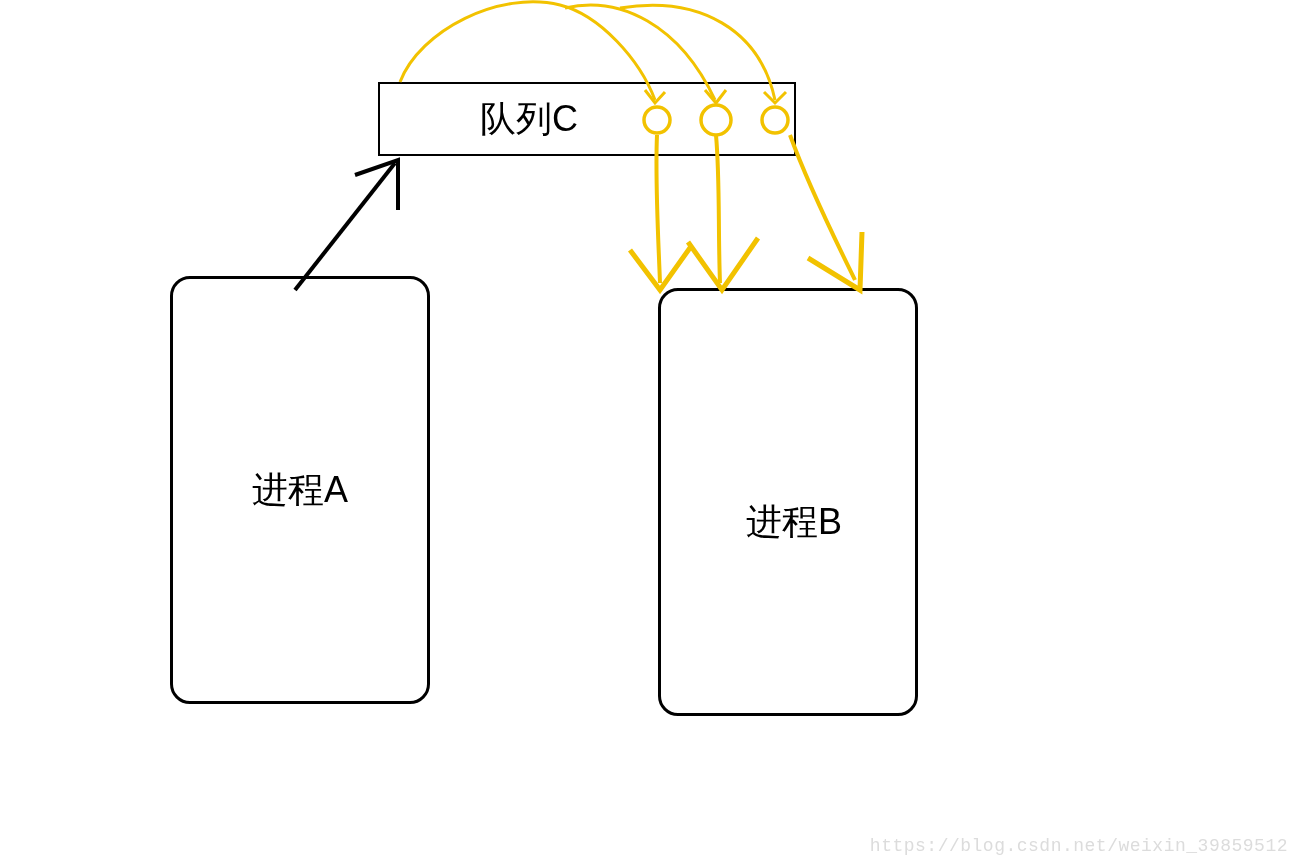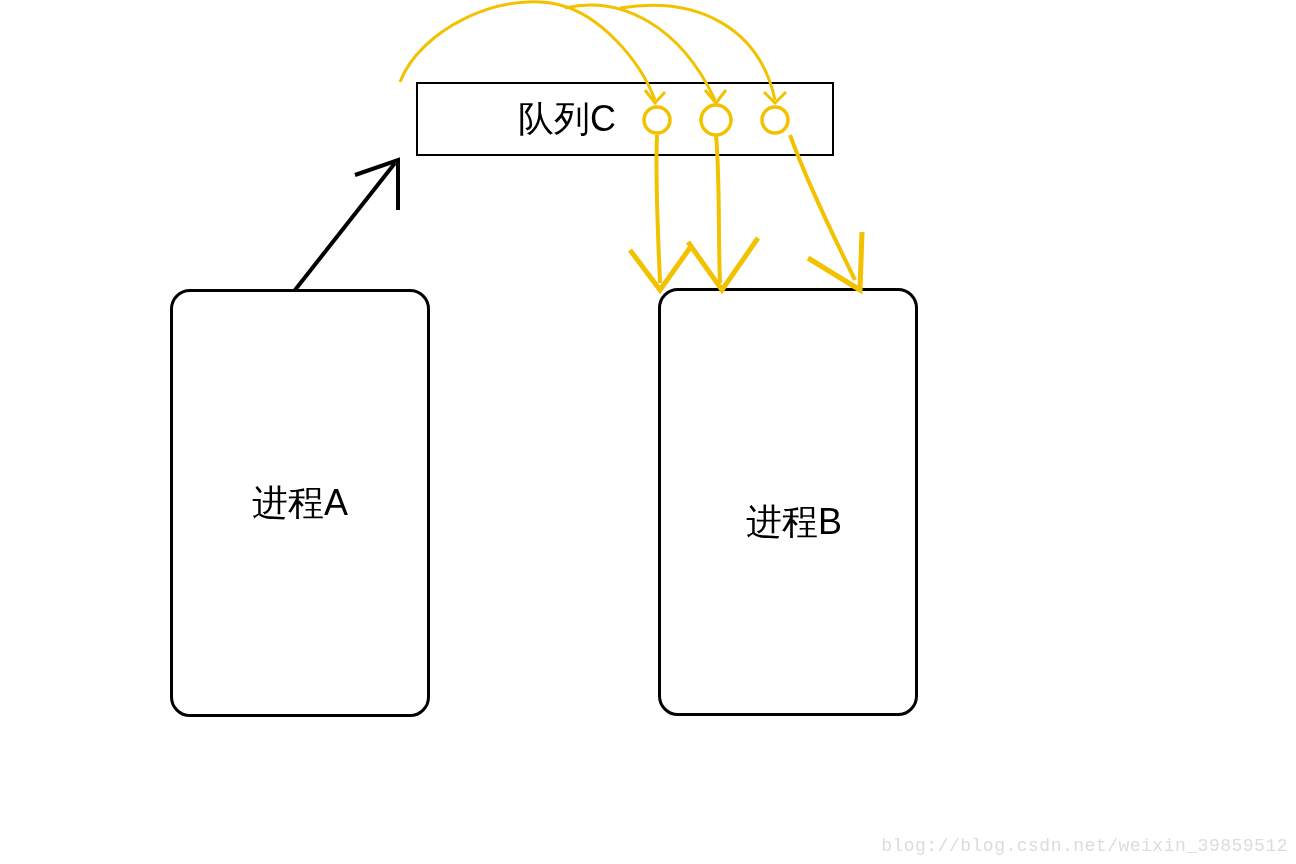--- a/index.html
+++ b/index.html
@@ -6,21 +6,21 @@
     body {
       width: 1296px;
       height: 864px;
       background: #ffffff;
       position: relative;
       font-family: "Microsoft YaHei", sans-serif;
       overflow: hidden;
     }
     .queue-box {
       position: absolute;
-      left: 416px;
+      left: 378px;
       top: 82px;
       width: 418px;
       height: 74px;
       border: 2.5px solid #000;
       display: flex;
       align-items: center;
       justify-content: center;
       font-size: 36px;
       padding-left: 40px;
     }
@@ -34,21 +34,21 @@
       height: 428px;
       border: 3px solid #000;
       border-radius: 20px;
       display: flex;
       align-items: center;
       justify-content: center;
       font-size: 36px;
     }
     .process-a {
       left: 170px;
-      top: 289px;
+      top: 276px;
     }
     .process-b {
       left: 658px;
       top: 288px;
       padding-left: 12px;
     }
     .process-b .label {
       margin-top: 40px;
     }
     .watermark {
@@ -76,21 +76,21 @@
 </div>
 
 <div class="process-box process-a">
   <span class="label">进程A</span>
 </div>
 
 <div class="process-box process-b">
   <span class="label">进程B</span>
 </div>
 
-<div class="watermark">blog://blog.csdn.net/weixin_39859512</div>
+<div class="watermark">https://blog.csdn.net/weixin_39859512</div>
 
 <svg class="overlay" viewBox="0 0 1296 864">
 
   <g>
     <path d="M 295 290 L 395 163" stroke="#000" stroke-width="4" fill="none"></path>
     <path d="M 355 175 L 398 160 L 398 210" stroke="#000" stroke-width="4" fill="none"></path>
   </g>
 
   <g stroke="#f2c200" stroke-width="3" fill="none">
 

